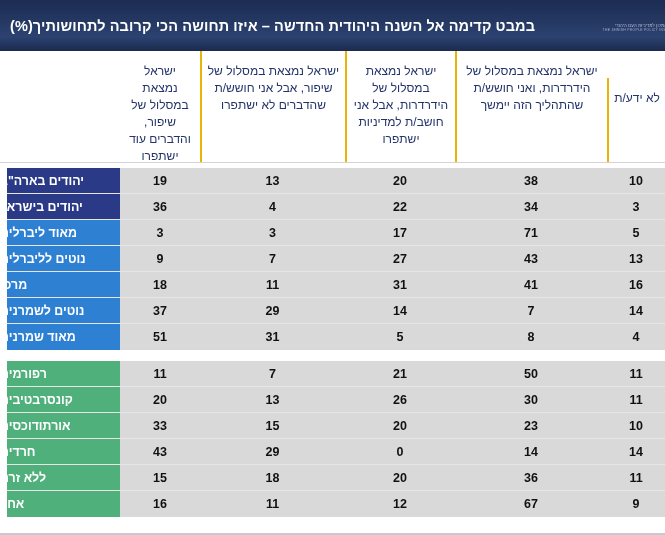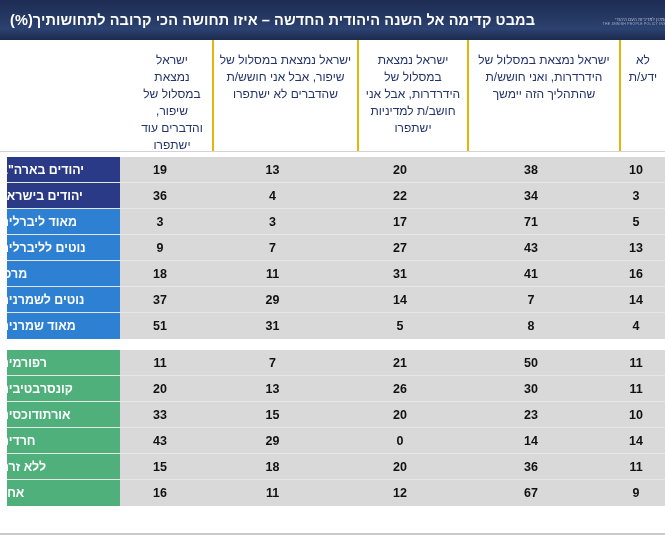--- a/index.html
+++ b/index.html
@@ -20,21 +20,21 @@
     width: 665px;
     height: 535px;
     background: #ffffff;
     border-bottom: 2px solid #c9c9d2;
   }
 
   
   .header {
     position: relative;
     width: 665px;
-    height: 40px;
+    height: 51px;
     background: linear-gradient(180deg, #1d2c53 0%, #253963 45%, #2c4271 72%, #1b2a4e 100%);
     display: flex;
     flex-direction: row-reverse;
     align-items: center;
     overflow: hidden;
     gap: 35px;
   }
   .header-title {
     flex: 1;
     color: #ffffff;
@@ -107,21 +107,21 @@
     font-size: 12px;
     line-height: 1.42;
     text-align: center;
     direction: rtl;
     padding: 12px 5px 4px 5px;
     display: flex;
     align-items: flex-start;
     justify-content: center;
   }
   .colhead-cell.divider { border-left: 2px solid #eab308; }
-  .c-dk   { width: 46px;  }
+  .c-dk   { width: 58px; margin-top: 27px;  }
   .c-c4   { width: 152px; justify-content: flex-end; }
   .c-c3   { width: 110px; }
   .c-c2   { width: 145px; }
   .c-c1   { width: 80px;  }
   .c-pad  { width: 120px; border-left: none; }
 
   .colhead-cell .txt { width: 100%; }
 
   
   .body-wrap {

